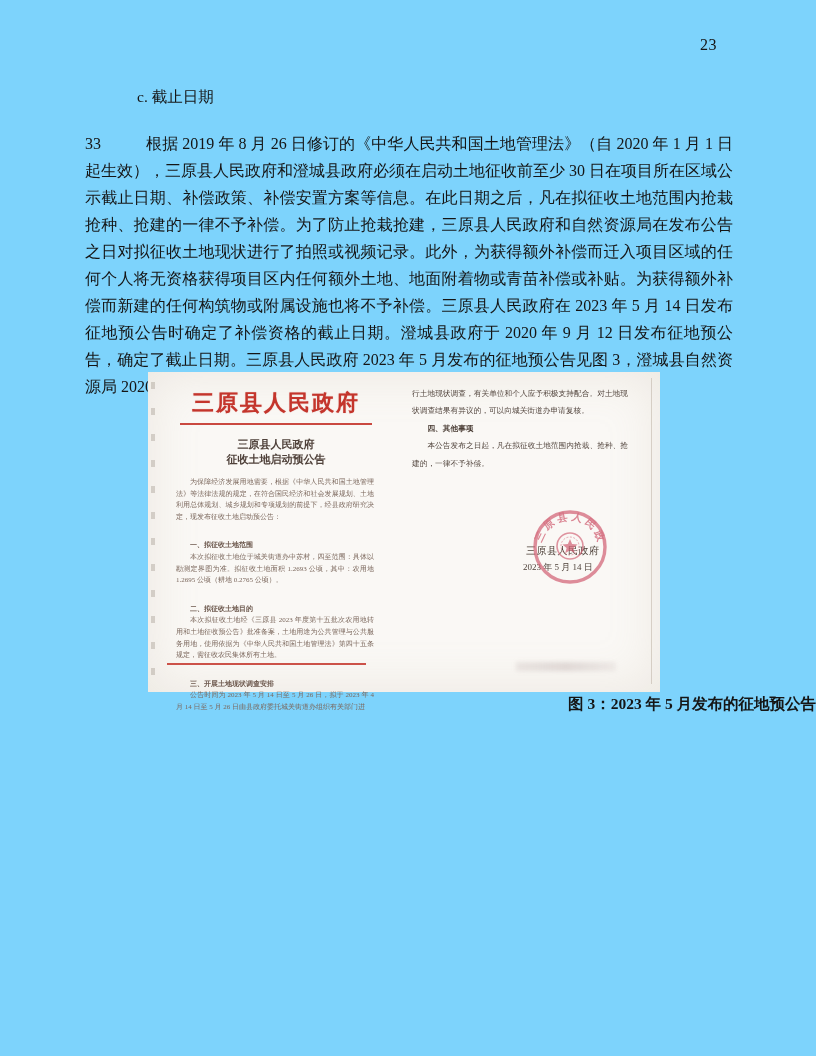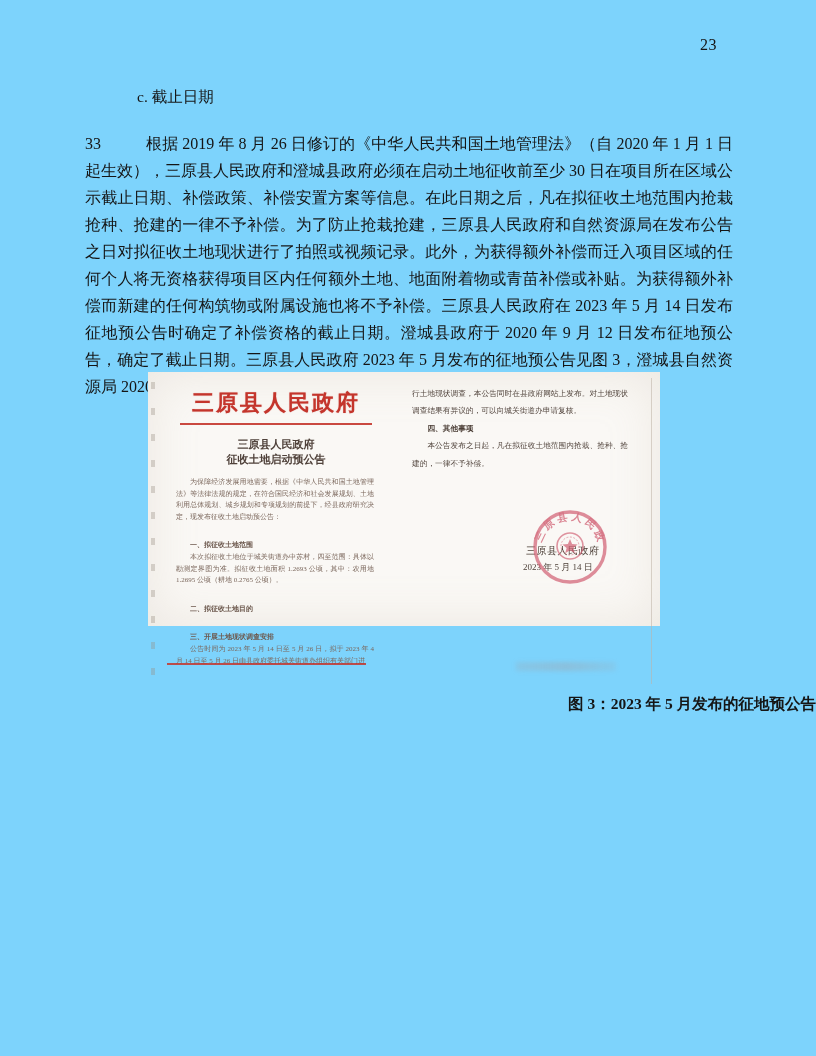--- a/index.html
+++ b/index.html
@@ -18,21 +18,21 @@
     font-size:15.5px; font-weight:normal;
   }
   .main-paragraph {
     position:absolute; top:130px; left:85px; width:648px;
     font-size:16px; line-height:27px; text-align:justify;
   }
   .para-num { display:inline-block; width:61px; }
 
   
   .scan {
-    position:absolute; left:148px; top:372px; width:512px; height:254px;
+    position:absolute; left:148px; top:372px; width:512px; height:320px;
     background:#faf8f5;
     box-shadow: inset 0 0 50px rgba(185,172,152,.22);
     padding-left: 20px;
   }
   .binding-marks {
     position:absolute; left:3px; top:10px; width:4px; height:300px;
     background: repeating-linear-gradient(to bottom,
       rgba(150,140,128,.35) 0 7px, transparent 7px 26px);
   }
   .scan-right-edge {
@@ -114,29 +114,30 @@
       <div class="masthead-rule"></div>
       <div class="doc-title">
         <div>三原县人民政府</div>
         <div>征收土地启动预公告</div>
       </div>
       <div class="doc-body-left">
         <p>为保障经济发展用地需要，根据《中华人民共和国土地管理法》等法律法规的规定，在符合国民经济和社会发展规划、土地利用总体规划、城乡规划和专项规划的前提下，经县政府研究决定，现发布征收土地启动预公告：</p>
         <p class="h">一、拟征收土地范围</p>
         <p>本次拟征收土地位于城关街道办中苏村，四至范围：具体以勘测定界图为准。拟征收土地面积 1.2693 公顷，其中：农用地 1.2695 公顷（耕地 0.2765 公顷）。</p>
         <p class="h">二、拟征收土地目的</p>
+        <p>本次拟征收土地经《三原县 2023 年度第十五批次农用地转用和土地征收预公告》批准备案，土地用途为公共管理与公共服务用地，使用依据为《中华人民共和国土地管理法》第四十五条规定，需征收农民集体所有土地。</p>
         <p class="h">三、开展土地现状调查安排</p>
         <p>公告时间为 2023 年 5 月 14 日至 5 月 26 日，拟于 2023 年 4 月 14 日至 5 月 26 日由县政府委托城关街道办组织有关部门进</p>
       </div>
       <div class="footer-rule"></div>
     </div>
 
     <div class="notice-right">
       <div class="doc-body-right">
-        <p class="noindent">行土地现状调查，本公告同时在县政府网站上发布。对土地现状调查结果有异议的，可以向城关街道办申请复核。</p>
+        <p class="noindent">行土地现状调查，有关单位和个人应予积极支持配合。对土地现状调查结果有异议的，可以向城关街道办申请复核。</p>
         <p class="h">四、其他事项</p>
         <p>本公告发布之日起，凡在拟征收土地范围内抢栽、抢种、抢建的，一律不予补偿。</p>
       </div>
 
       <div class="signature">
         <div class="sig-issuer">三原县人民政府</div>
         <div class="sig-date">2023 年 5 月 14 日</div>
         <svg class="seal-svg" viewBox="0 0 78 78">
           <defs>
             <path id="sealArc" d="M 10,41 A 29,29 0 0 1 68,41" fill="none"></path>

